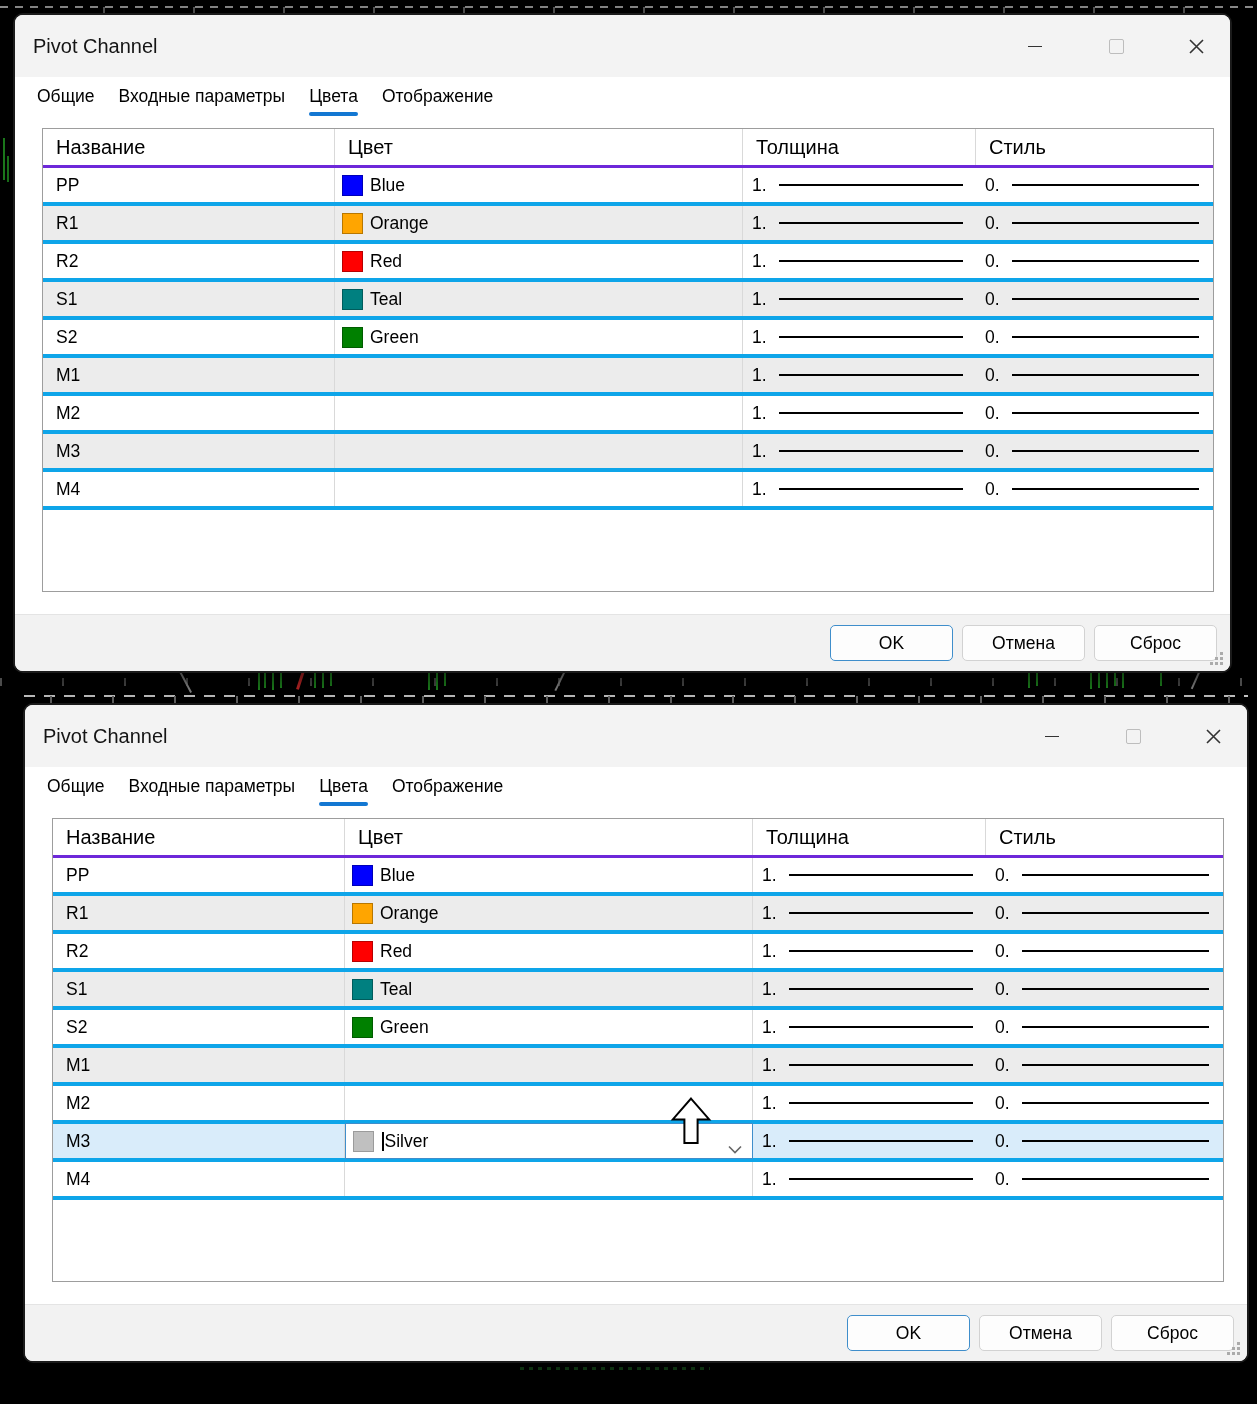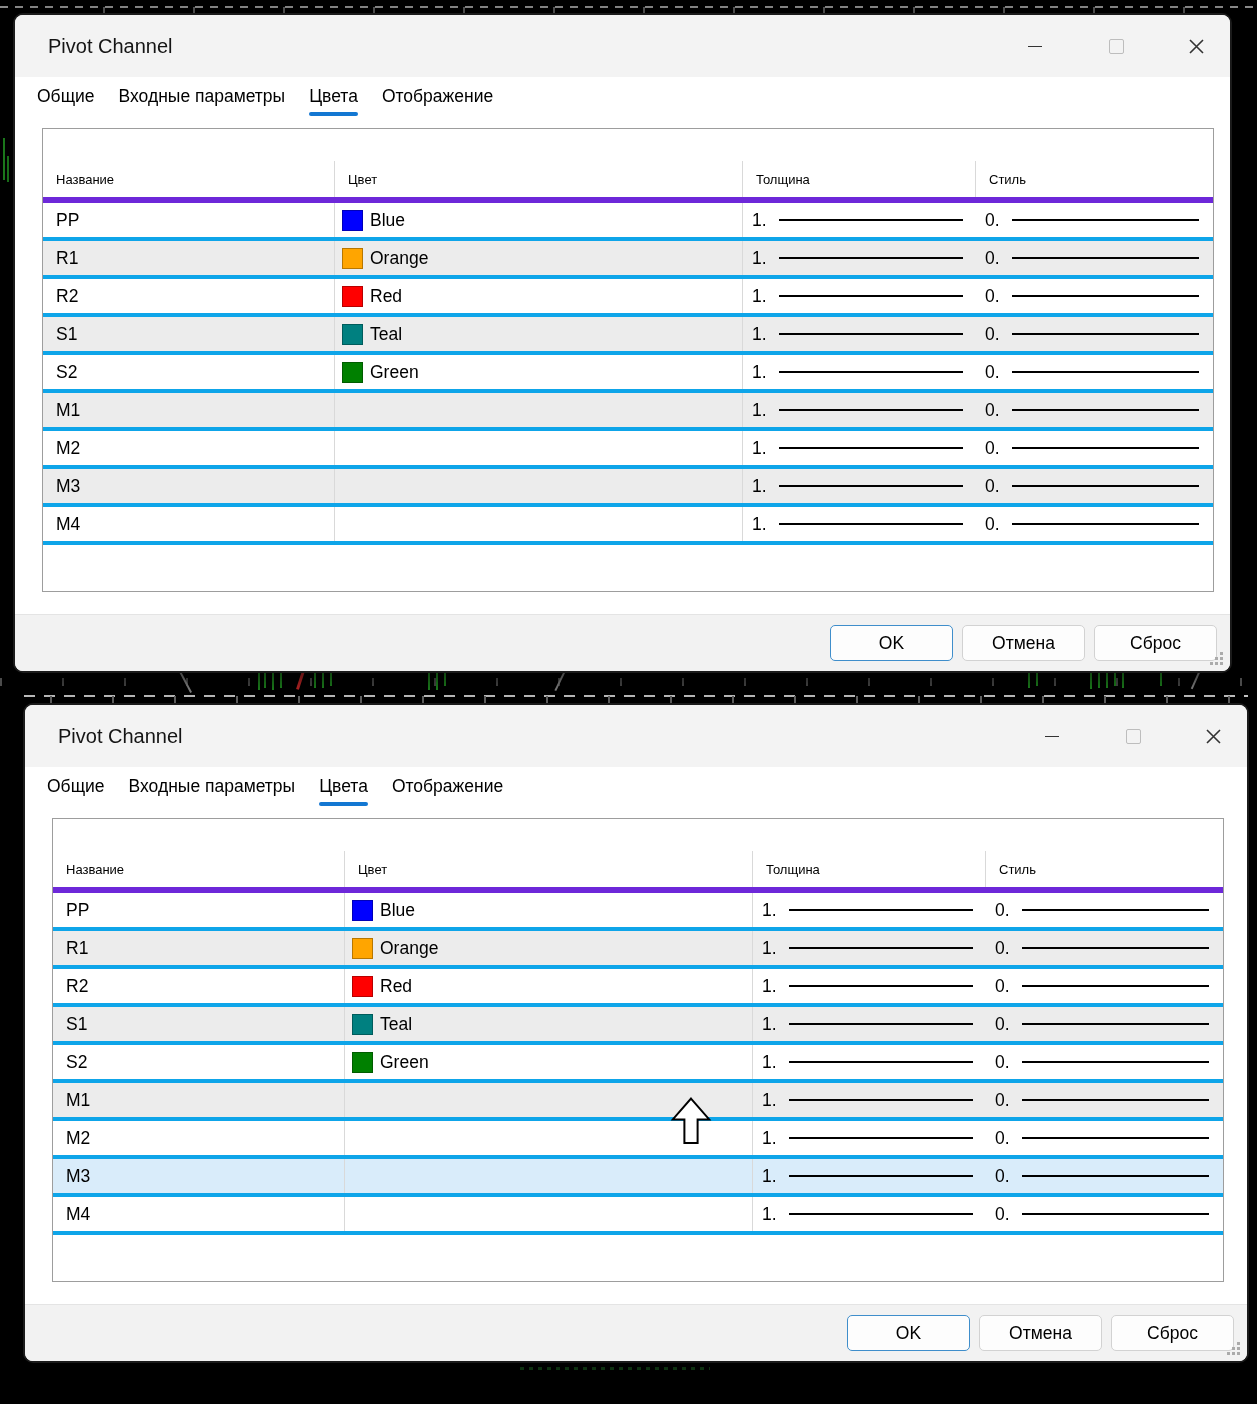--- a/index.html
+++ b/index.html
@@ -23,38 +23,38 @@
   .candle.red{background:#c62828;width:3px;transform:rotate(18deg);}
   .diag{width:2px;height:26px;background:#8a8a8a;}
   .green-dashes{left:520px;top:1367px;width:190px;height:3px;opacity:.85;
     background:repeating-linear-gradient(90deg,#1b5e20 0 4px,transparent 4px 9px);}
   
   .dialog{position:absolute;background:#fff;border:2px solid #1b1b1b;border-radius:10px;
     box-shadow:0 8px 22px rgba(0,0,0,.65);box-sizing:border-box;}
   #dialog1{left:13px;top:13px;width:1219px;height:660px;}
   #dialog2{left:23px;top:703px;width:1226px;height:660px;}
   .titlebar{height:62px;background:#f3f3f3;border-radius:8px 8px 0 0;display:flex;
-    align-items:center;padding-left:33px;position:relative;}
+    align-items:center;padding-left:18px;position:relative;}
   .title{font-size:20px;color:#151515;}
   .win-btn{position:absolute;top:0;height:62px;width:46px;display:flex;
     align-items:center;justify-content:center;cursor:default;}
   .wb-min{right:172px;}
   .wb-max{right:91px;}
   .wb-close{right:11px;}
   .glyph-min{width:14px;height:0;border-top:1.6px solid #333;}
   .glyph-max{width:13px;height:13px;border:1.4px solid #bdbdbd;border-radius:2px;}
   
   .tabbar{display:flex;gap:24px;padding-left:22px;margin-top:6px;height:38px;align-items:flex-start;}
   .tab{font-size:17.5px;padding-top:3px;color:#000;}
   .tab.active::after{content:"";display:block;height:4px;border-radius:2px;margin-top:5px;background:#1377d2;}
   
   .ptable{position:absolute;left:27px;top:113px;width:1172px;height:464px;
     border:1px solid #9d9d9d;box-sizing:border-box;background:#fff;overflow:hidden;}
   .grid4{display:grid;grid-template-columns:292px 408px 233px 1fr;}
-  .thead{height:36px;font-size:13px;border-bottom:6px solid #6d28d9;margin-top:32px;}
+  .thead{height:36px;font-size:20px;border-bottom:3px solid #6d28d9;}
   .thead>div{display:flex;align-items:center;padding-left:13px;box-sizing:border-box;height:100%;}
   .thead>div:nth-child(-n+3){border-right:1px solid #d9d9d9;}
   .trow{height:34px;font-size:17.5px;border-bottom:4px solid #0ea5e9;position:relative;background:#fff;}
   .trow.alt{background:#ececec;}
   .trow.selected{background:#d9ecfa;}
   .cell{display:flex;align-items:center;height:100%;box-sizing:border-box;}
   .c-name{padding-left:13px;border-right:1px solid #d9d9d9;}
   .c-color{border-right:1px solid #d9d9d9;padding-left:7px;gap:7px;}
   .swatch{width:21px;height:21px;box-sizing:border-box;border:1px solid rgba(0,0,0,.28);flex:none;}
   .c-thick,.c-style{padding-left:9px;}
@@ -408,20 +408,28 @@
           <div class="cell c-name">M3</div>
           <div class="cell c-color"></div>
           <div class="cell c-thick">
             <span class="num">1.</span>
             <div class="line-sample"></div>
           </div>
           <div class="cell c-style">
             <span class="num">0.</span>
             <div class="line-sample"></div>
           </div>
+          <div class="color-editor">
+            <span class="swatch" style="background: rgb(192, 192, 192);"></span>
+            <div class="caret"></div>
+            <span class="editor-label">Silver</span>
+            <span class="chev"><svg width="14" height="9" viewBox="0 0 14 9">
+                <polyline points="1,1.5 7,7.5 13,1.5" fill="none" stroke="#666" stroke-width="1.6"></polyline>
+              </svg></span>
+          </div>
         </div>
         <div class="trow grid4">
           <div class="cell c-name">M4</div>
           <div class="cell c-color"></div>
           <div class="cell c-thick">
             <span class="num">1.</span>
             <div class="line-sample"></div>
           </div>
           <div class="cell c-style">
             <span class="num">0.</span>

